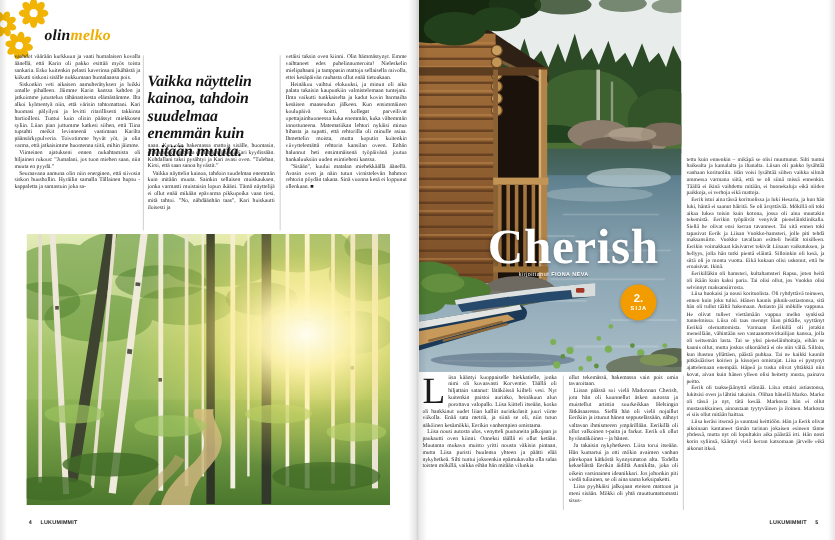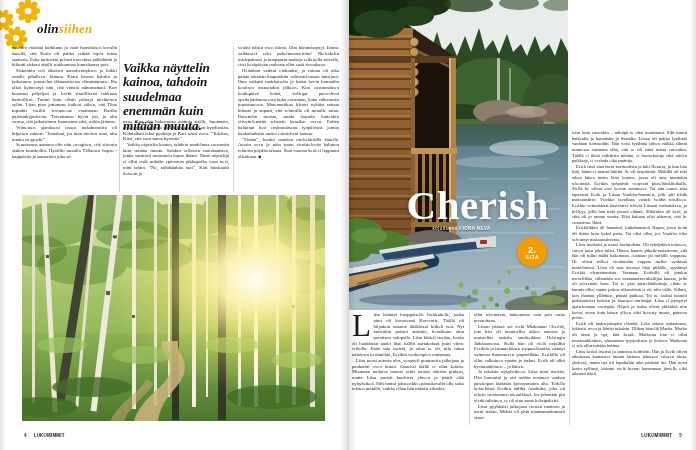--- a/index.html
+++ b/index.html
@@ -66,21 +66,21 @@
             <ellipse cx="0" cy="-7.4" rx="3.1" ry="4.6" transform="rotate(315)"></ellipse>
           </g>
           <circle r="3.2" fill="#ffffff"></circle>
         </g>
       </defs>
       <use href="#flower" transform="translate(36,11) scale(1.02)"></use>
       <use href="#flower" transform="translate(11,20) scale(0.92) rotate(20)"></use>
       <use href="#flower" transform="translate(24,38) scale(0.97) rotate(10)"></use>
     </svg>
     <div class="abs logo" style="left:37px;top:21px;">
-      <span class="lk">olin</span><span class="mm">siihen</span>
+      <span class="lk">olin</span><span class="mm">melko</span>
     </div>
 
     <div class="vrule" style="left:119px;top:46px;height:146px;"></div>
     <div class="vrule" style="left:233px;top:46px;height:146px;"></div>
 
     <div class="colwrap" style="left:12px;top:45px;width:105px;height:150px;">
       <div class="colscale" style="width:210px;height:300px;">
         <p class="cont">vaahdot väärään kurkkuun ja vaati humalaisen kovalla äänellä, että Karin oli pakko esittää myös toista sankaria. Esko kuitenkin pelasti kaverinsa pälkähästä ja kiikutti siskoni sisälle nukkumaan humalaansa pois.</p>
         <p>Siskonkin veti aikaisen aamuherätyksen ja luikki omalle pihalleen. Jäimme Karin kanssa kahden ja jatkoimme jutustelua tähänastisesta elämästämme. Ilta alkoi kylmentyä niin, että värisin tahtomattani. Kari huomasi pälyilyni ja levitti ritarillisesti takkinsa hartioilleni. Tuntui kuin olisin päässyt miekkosen syliin. Liian pian juttumme katkesi siihen, että Tiina tupsahti meikit levinneenä vaatimaan Karilta päänsärkypulveria. Toivotimme hyvät yöt, ja olin varma, että jatkaisimme huomenna siitä, mihin jäimme.</p>
         <p>Viimeinen ajatukseni ennen nukahtamista oli hiljainen rukous: ”Jumalani, jos tuon miehen saan, niin muuta en pyydä.”</p>

